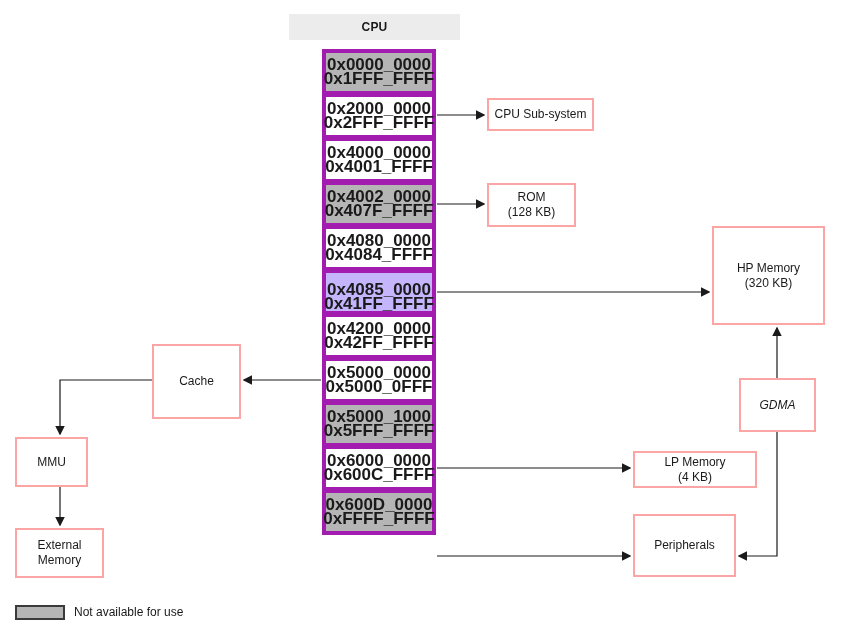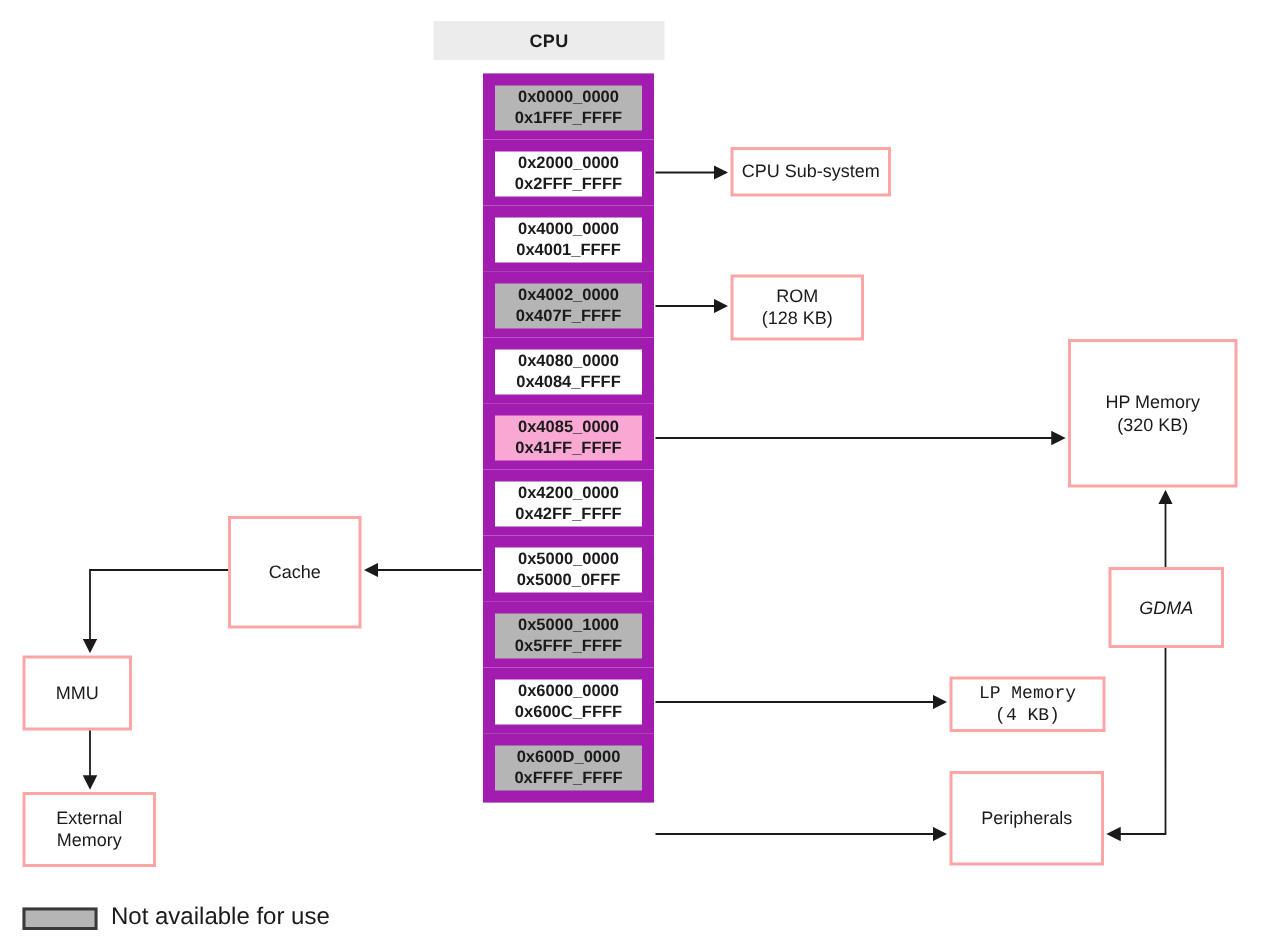--- a/index.html
+++ b/index.html
@@ -6,64 +6,64 @@
   body{
     width:850px;height:633px;position:relative;overflow:hidden;
     background:#ffffff;
     font-family:"Liberation Sans","DejaVu Sans",sans-serif;
     color:#1a1a1a;
   }
   .abs{position:absolute;box-sizing:border-box;}
 
   
   .cpu-header{
-    left:289px;top:14px;width:154px;height:26px;
+    left:289px;top:14px;width:171px;height:26px;
     background:#ececec;
     display:flex;align-items:center;justify-content:center;
     font-size:12px;font-weight:bold;letter-spacing:.2px;
   }
 
   
   .mem-column{left:322px;top:49px;width:114px;}
   .mem-block{
     box-sizing:border-box;height:46px;width:114px;
-    border:8px solid #a21caf;background:#ffffff;
+    border:4px solid #a21caf;background:#ffffff;
     display:flex;flex-direction:column;align-items:center;justify-content:center;
-    font-size:11px;font-weight:bold;line-height:14px;
+    font-size:17px;font-weight:bold;line-height:14px;
     text-align:center;
   }
   .mem-block + .mem-block{margin-top:-2px;}
   .mem-block.unavailable{background:#b5b5b5;}
 
   
   .node{
     border:2px solid #fca5a5;background:#ffffff;
     display:flex;flex-direction:column;align-items:center;justify-content:center;
     font-size:12px;line-height:15px;text-align:left;
   }
   .node-cpu-subsystem{left:487px;top:98px;width:107px;height:33px;}
   .node-rom{left:487px;top:183px;width:89px;height:44px;}
   .node-hp-memory{left:712px;top:226px;width:113px;height:99px;}
   .node-gdma{left:739px;top:378px;width:77px;height:54px;font-style:italic;}
-  .node-lp-memory{left:633px;top:451px;width:104px;height:37px;font-family:Liberation Mono, monospace;}
+  .node-lp-memory{left:633px;top:451px;width:124px;height:37px;}
   .node-peripherals{left:633px;top:514px;width:103px;height:63px;}
   .node-cache{left:152px;top:344px;width:89px;height:75px;}
   .node-mmu{left:15px;top:437px;width:73px;height:50px;}
   .node-external-memory{left:15px;top:528px;width:89px;height:50px;}
 
   
   .wires{left:0;top:0;width:850px;height:633px;pointer-events:none;}
 
   
   .legend{left:15px;top:603px;height:18px;display:flex;align-items:center;}
   .legend-swatch{
     width:50px;height:15px;background:#b5b5b5;border:2px solid #3a3a3a;
     box-sizing:border-box;
   }
-  .legend-label{margin-left:9px;font-size:16px;}
+  .legend-label{margin-left:9px;font-size:12px;}
 </style>
 </head>
 <body>
 
 <div class="abs cpu-header" style="background: rgb(236, 236, 236);">
   <span>CPU</span>
 </div>
 
 <div class="abs mem-column">
     <div class="mem-block unavailable" style="background: rgb(181, 181, 181);">
@@ -79,21 +79,21 @@
       <div>0x4001_FFFF</div>
     </div>
     <div class="mem-block unavailable" style="background: rgb(181, 181, 181);">
       <div>0x4002_0000</div>
       <div>0x407F_FFFF</div>
     </div>
     <div class="mem-block">
       <div>0x4080_0000</div>
       <div>0x4084_FFFF</div>
     </div>
-    <div class="mem-block unavailable" style="background: #f9a8d4;">
+    <div class="mem-block unavailable" style="background: #c4b5fd; justify-content: flex-end;">
       <div>0x4085_0000</div>
       <div>0x41FF_FFFF</div>
     </div>
     <div class="mem-block">
       <div>0x4200_0000</div>
       <div>0x42FF_FFFF</div>
     </div>
     <div class="mem-block">
       <div>0x5000_0000</div>
       <div>0x5000_0FFF</div>

